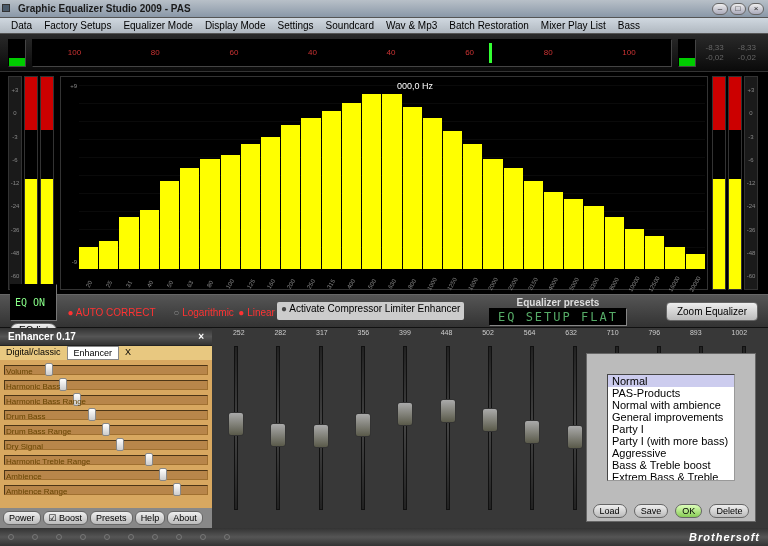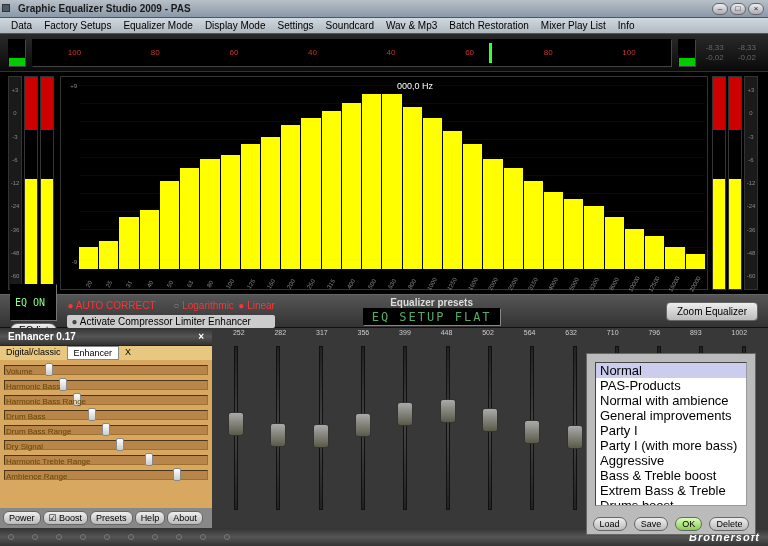--- a/index.html
+++ b/index.html
@@ -68,21 +68,21 @@
 .enh-buttons .btn{background:linear-gradient(#eee,#bbb); border:1px solid #666; border-radius:6px; padding:1px 5px; font-size:9px; cursor:pointer;}
 
 .slider-bank{ flex:1; background:#383838; position:relative; padding-top:14px;}
 .freq-labels{position:absolute; top:1px; left:6px; right:6px; display:flex; justify-content:space-around; font-size:7px; color:#ccc;}
 .vsliders{display:flex; height:calc(100% - 14px); padding:4px 6px; gap:6px; justify-content:space-around;}
 .vslider{width:18px; position:relative;}
 .vslider .track{position:absolute; left:50%; top:0; bottom:0; width:4px; margin-left:-2px; background:linear-gradient(#222,#444,#222); border:1px solid #111;}
 .vslider .thumb{position:absolute; left:50%; width:16px; height:24px; margin-left:-8px; background:linear-gradient(#aaa,#5a5a4a); border:1px solid #333; border-radius:3px; cursor:pointer;}
 
 .presets-panel{ position:absolute; right:12px; top:353px; width:170px; background:#bbb; border:1px solid #666; z-index:20;}
-.presets-list{background:#fff; height:144px; overflow-y:scroll; font-size:13px; border:1px inset #999; margin:8px;}
+.presets-list{background:#fff; height:107px; overflow-y:scroll; font-size:11px; border:1px inset #999; margin:20px;}
 .presets-list div{padding:0 4px; cursor:pointer; white-space:nowrap;}
 .presets-list div.sel{background:#cce;}
 .presets-btns{display:flex; gap:2px; padding:3px; justify-content:space-around;}
 .presets-btns .btn{background:linear-gradient(#eee,#bbb); border:1px solid #666; border-radius:8px; padding:1px 6px; font-size:9px; cursor:pointer;}
 .presets-btns .btn.ok{background:linear-gradient(#dfb,#8c5);}
 
 .footer{position:absolute; bottom:0; left:0; right:0; height:18px; background:linear-gradient(#333,#555,#333); display:flex; align-items:center; justify-content:space-between; padding:0 8px;}
 .footer .dots{display:flex; gap:18px;}
 .footer .dots span{width:6px; height:6px; border:1px solid #777; border-radius:50%;}
 .footer .brand{color:#fff; font-size:11px; font-style:italic; font-weight:bold; letter-spacing:1px;}
@@ -101,21 +101,21 @@
 <div class="menubar" id="menubar">
     <span>Data</span>
     <span>Factory Setups</span>
     <span>Equalizer Mode</span>
     <span>Display Mode</span>
     <span>Settings</span>
     <span>Soundcard</span>
     <span>Wav &amp; Mp3</span>
     <span>Batch Restoration</span>
     <span>Mixer Play List</span>
-    <span>Info</span>
+    <span>Bass</span>
   </div>
 
 <div class="spectrum-strip">
   <div class="strip-meter">
       <div class="bar"></div>
     </div>
   <div class="strip-scale" id="strip-ticks">
     <div class="mark" style="position:absolute; right:28%;"></div>
   <span class="tick">100</span>
       <span class="tick">80</span>
@@ -266,21 +266,21 @@
         <span>-60</span>
       </div>
   </div>
 </div>
 
 <div class="control-bar">
   <div style="display:flex; flex-direction:column; gap:2px;">
     <span class="eqon">EQ ON</span>
     <span class="btn">EQ list</span>
   </div>
-  <div style="display:flex; flex-direction:column; gap:2px;">
+  <div style="display:flex; flex-direction:row; gap:2px;">
     <div>
       <span class="radio on">AUTO CORRECT</span>
       &nbsp;&nbsp;
       <span class="radio off">Logarithmic</span>
       <span class="radio on">Linear</span>
     </div>
     <span class="chk">Activate Compressor Limiter Enhancer</span>
   </div>
   <div class="preset-lcd">
     <div class="lbl">Equalizer presets</div>
@@ -329,20 +329,25 @@
         </div>
         <div class="enh-row">
           <span class="lbl">Dry Signal</span>
           <div class="track"></div>
           <div class="thumb" style="left:55%"></div>
         </div>
         <div class="enh-row">
           <span class="lbl">Harmonic Treble Range</span>
           <div class="track"></div>
           <div class="thumb" style="left:69%"></div>
+        </div>
+        <div class="enh-row">
+          <span class="lbl">Ambience</span>
+          <div class="track"></div>
+          <div class="thumb" style="left:76%"></div>
         </div>
         <div class="enh-row">
           <span class="lbl">Ambience Range</span>
           <div class="track"></div>
           <div class="thumb" style="left:83%"></div>
         </div>
       </div>
     <div class="enh-buttons" id="enh-buttons">
         <span class="btn">Power</span>
         <span class="btn">☑ Boost</span>

